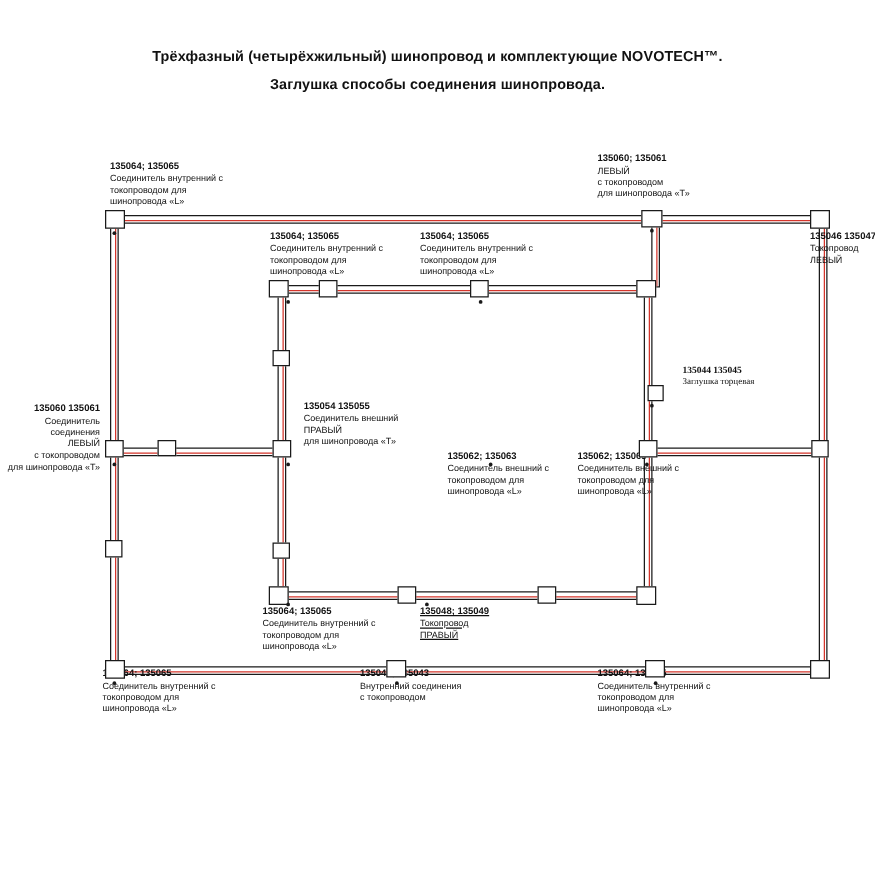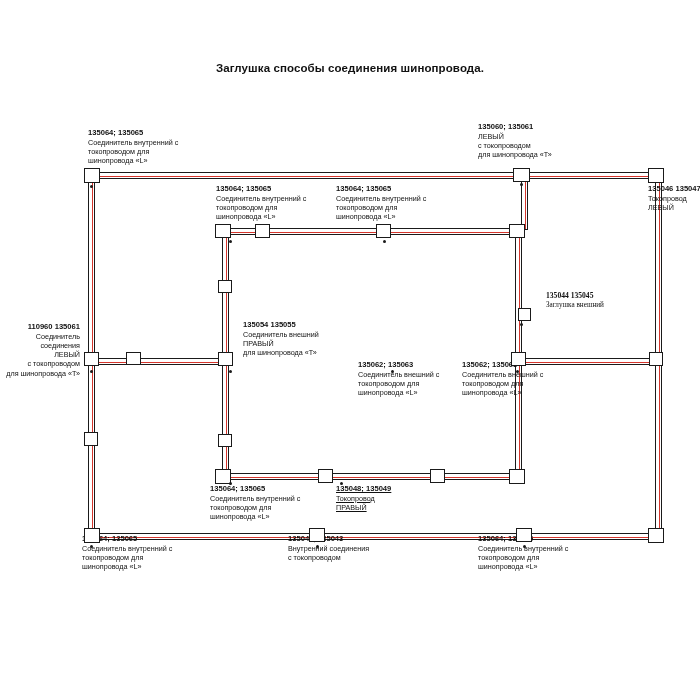--- a/index.html
+++ b/index.html
@@ -81,20 +81,21 @@
     background: #1a1a1a;
     border-radius: 50%;
     z-index: 5;
   }
 </style>
 </head>
 <body>
 
 <div id="page">
 
+  <div class="title" id="title-line1">Трёхфазный (четырёхжильный) шинопровод и комплектующие NOVOTECH™.</div>
   <div class="title" id="title-line2">Заглушка способы соединения шинопровода.</div>
 
   <div class="rail h" style="left:88px; top:172px; width:574px;"></div>
   <div class="inner h" style="left:90px; top:175.5px; width:570px;"></div>
 
   <div class="rail v" style="left:655px; top:172px; height:368px;"></div>
   <div class="inner v" style="left:658.5px; top:175px; height:363px;"></div>
 
   <div class="rail h" style="left:88px; top:533px; width:574px;"></div>
   <div class="inner h" style="left:90px; top:536.5px; width:570px;"></div>
@@ -202,25 +203,25 @@
   <div class="label left" style="left:336px; top:184px; width:118px;">
     <span class="code">135064; 135065</span>
     <span class="desc">Соединитель внутренний с
 токопроводом для
 шинопровода «L»</span>
   </div>
 
   <div class="label left" style="left:546px; top:291px; width:80px;font-family:Liberation Serif, serif;">
     <span class="code">135044
 135045</span>
-    <span class="desc">Заглушка внешний</span>
+    <span class="desc">Заглушка торцевая</span>
   </div>
 
   <div class="label right" style="left:0px; top:322px; width:80px;">
-    <span class="code">110960
+    <span class="code">135060
 135061</span>
     <span class="desc">Соединитель соединения
 ЛЕВЫЙ
 с токопроводом
 для шинопровода «Т»</span>
   </div>
 
   <div class="label left" style="left:243px; top:320px; width:100px;">
     <span class="code">135054
 135055</span>

